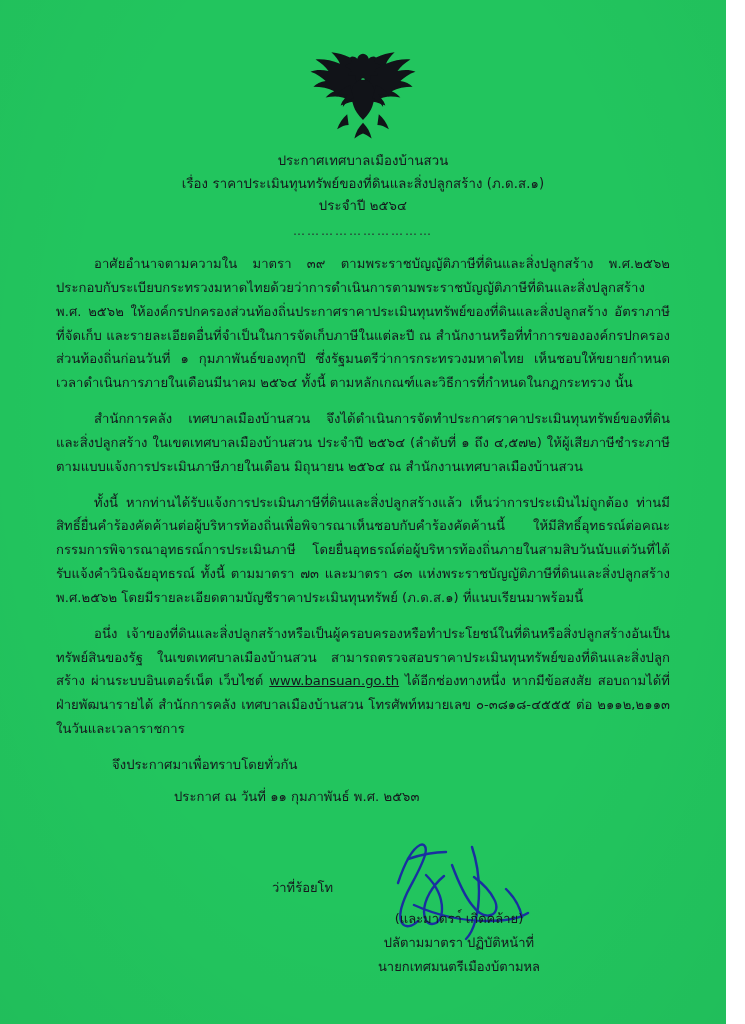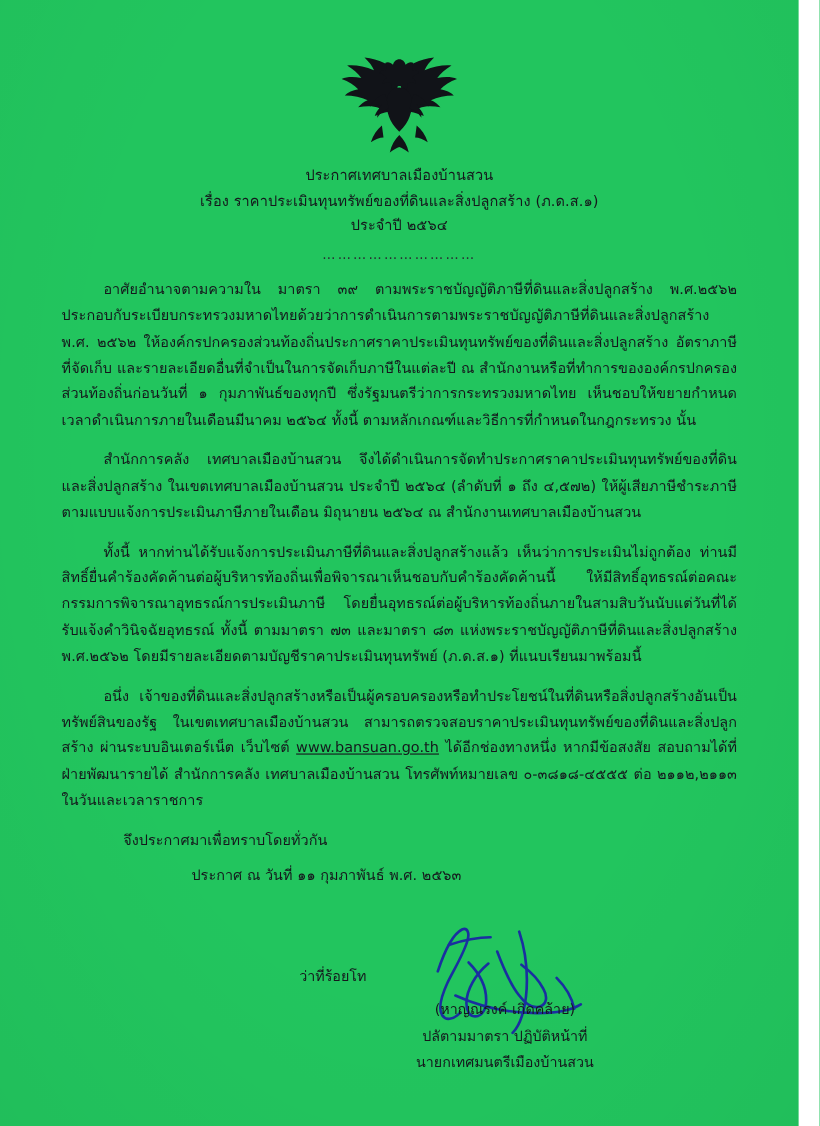--- a/index.html
+++ b/index.html
@@ -170,19 +170,19 @@
         <path d="M52 28c12-4 26-7 38-7"></path>
         <path d="M70 44c10 10 16 22 16 34 0 9-4 15-10 15-5 0-8-5-8-12 0-12 8-26 20-36"></path>
         <path d="M96 34c6 16 12 30 20 40 6 8 13 12 19 10 6-2 7-9 3-16-4-8-12-16-20-22"></path>
         <path d="M116 16c4 12 7 28 7 44 0 22-5 40-13 48"></path>
         <path d="M58 74c22 10 48 16 74 16 18 0 32-3 40-8"></path>
         <path d="M150 58c8 8 14 18 16 28"></path>
       </g>
     </svg>
 
     <div class="sig-names">
-      <span class="nm">(หาญณรงค์  เกิดคล้าย)</span>
+      <span class="nm">(และมาตรา์  เกิดคล้าย)</span>
       <span class="nm">ปลัตามมาตรา ปฏิบัติหน้าที่</span>
-      <span class="nm">นายกเทศมนตรีเมืองบ้านสวน</span>
+      <span class="nm">นายกเทศมนตรีเมืองบ้ตามหล</span>
     </div>
   </div>
 
 </div>
 
 </body></html>

